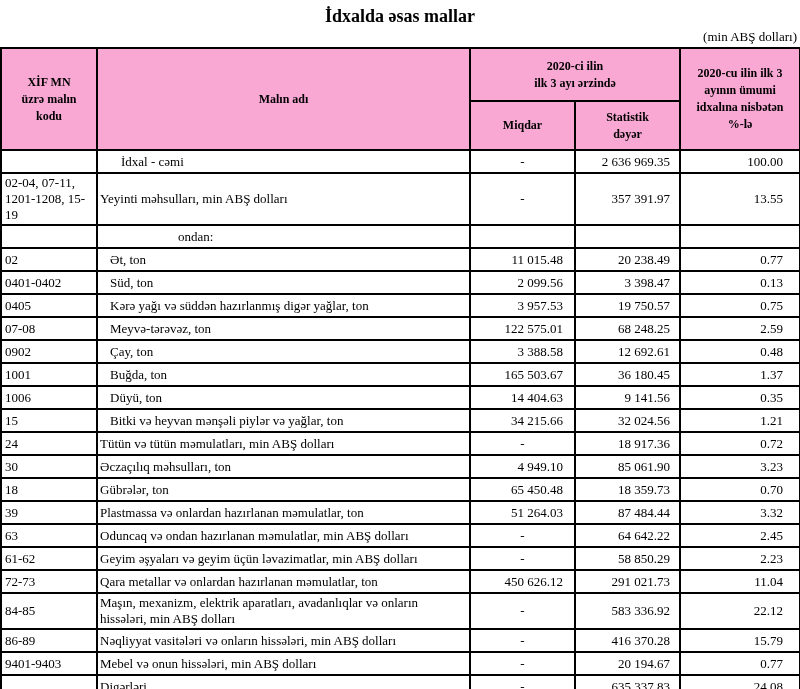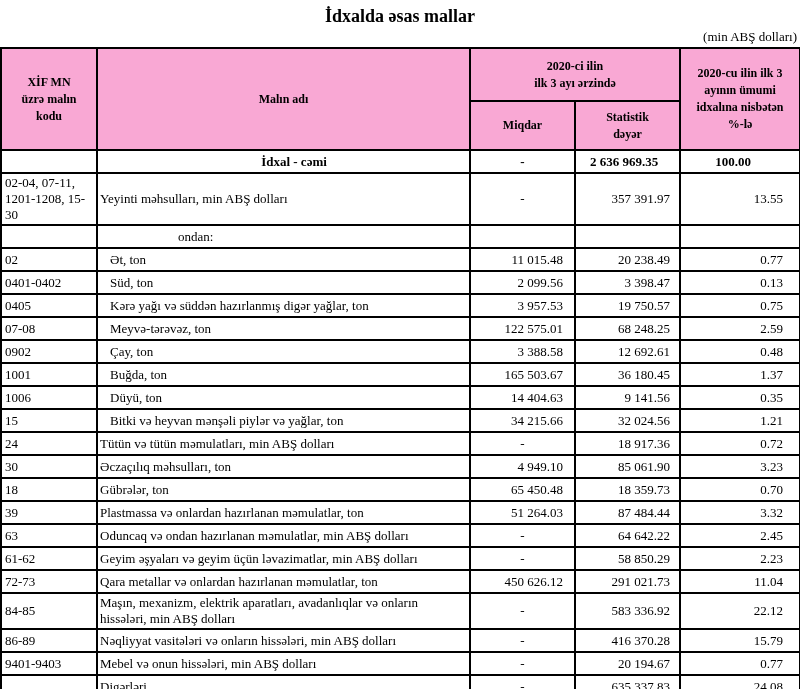--- a/index.html
+++ b/index.html
@@ -68,21 +68,21 @@
   thead tr.h2 { height: 49px; }
 
   tbody tr { height: 23px; }
   tbody td { vertical-align: middle; line-height: 16px; }
   td.code  { text-align: left; padding-left: 3px; }
   td.name  { text-align: left; }
   td.qty   { text-align: right; padding-right: 11px; }
   td.val   { text-align: right; padding-right: 9px; }
   td.pct   { text-align: right; padding-right: 16px; }
   td.dash  { text-align: center; padding-right: 2px; }
-  tr.bold td { font-weight: bold; text-align: center; }
+  tr.bold td { font-weight: normal; }
   td.ind1 { padding-left: 23px; }   
   td.ind2 { padding-left: 12px; }   
   td.ind3 { padding-left: 80px; }   
 </style>
 </head>
 <body>
 
 <div class="page">
 
   <div class="cut-text-wrap">
@@ -122,21 +122,21 @@
     </thead>
     <tbody id="table-body">
         <tr class="bold">
           <td class="code"></td>
           <td class="name ind1">İdxal - cəmi</td>
           <td class="dash">-</td>
           <td class="val">2 636 969.35</td>
           <td class="pct">100.00</td>
         </tr>
         <tr>
-          <td class="code">02-04, 07-11, 1201-1208, 15-30</td>
+          <td class="code">02-04, 07-11, 1201-1208, 15-19</td>
           <td class="name">Yeyinti məhsulları, min ABŞ dolları</td>
           <td class="dash">-</td>
           <td class="val">357 391.97</td>
           <td class="pct">13.55</td>
         </tr>
         <tr>
           <td class="code"></td>
           <td class="name ind3">ondan:</td>
           <td class="qty"></td>
           <td class="val"></td>

